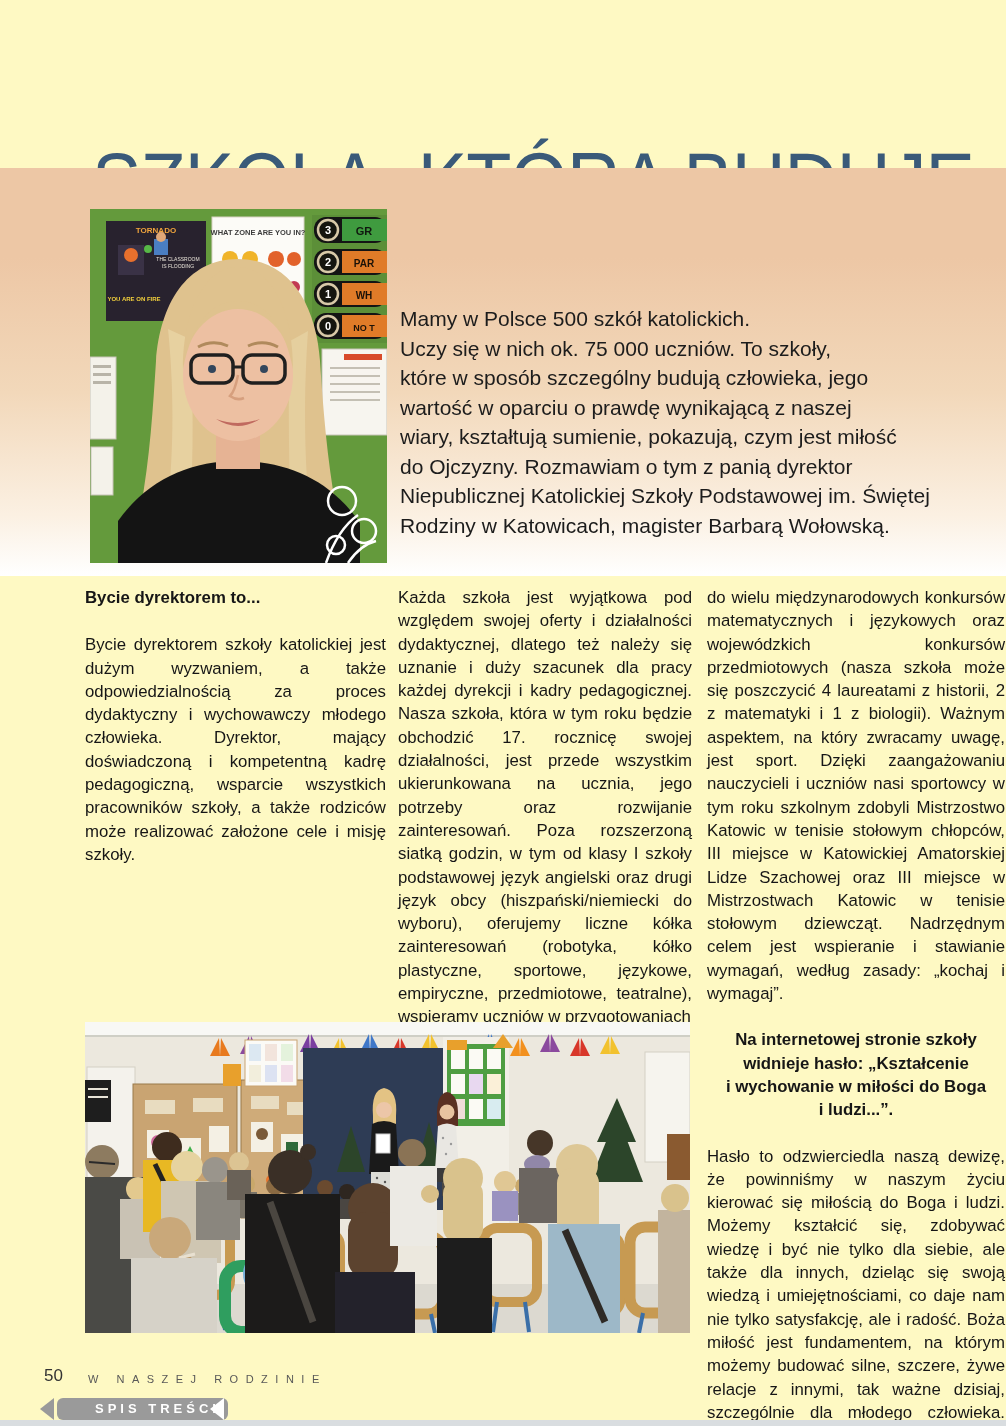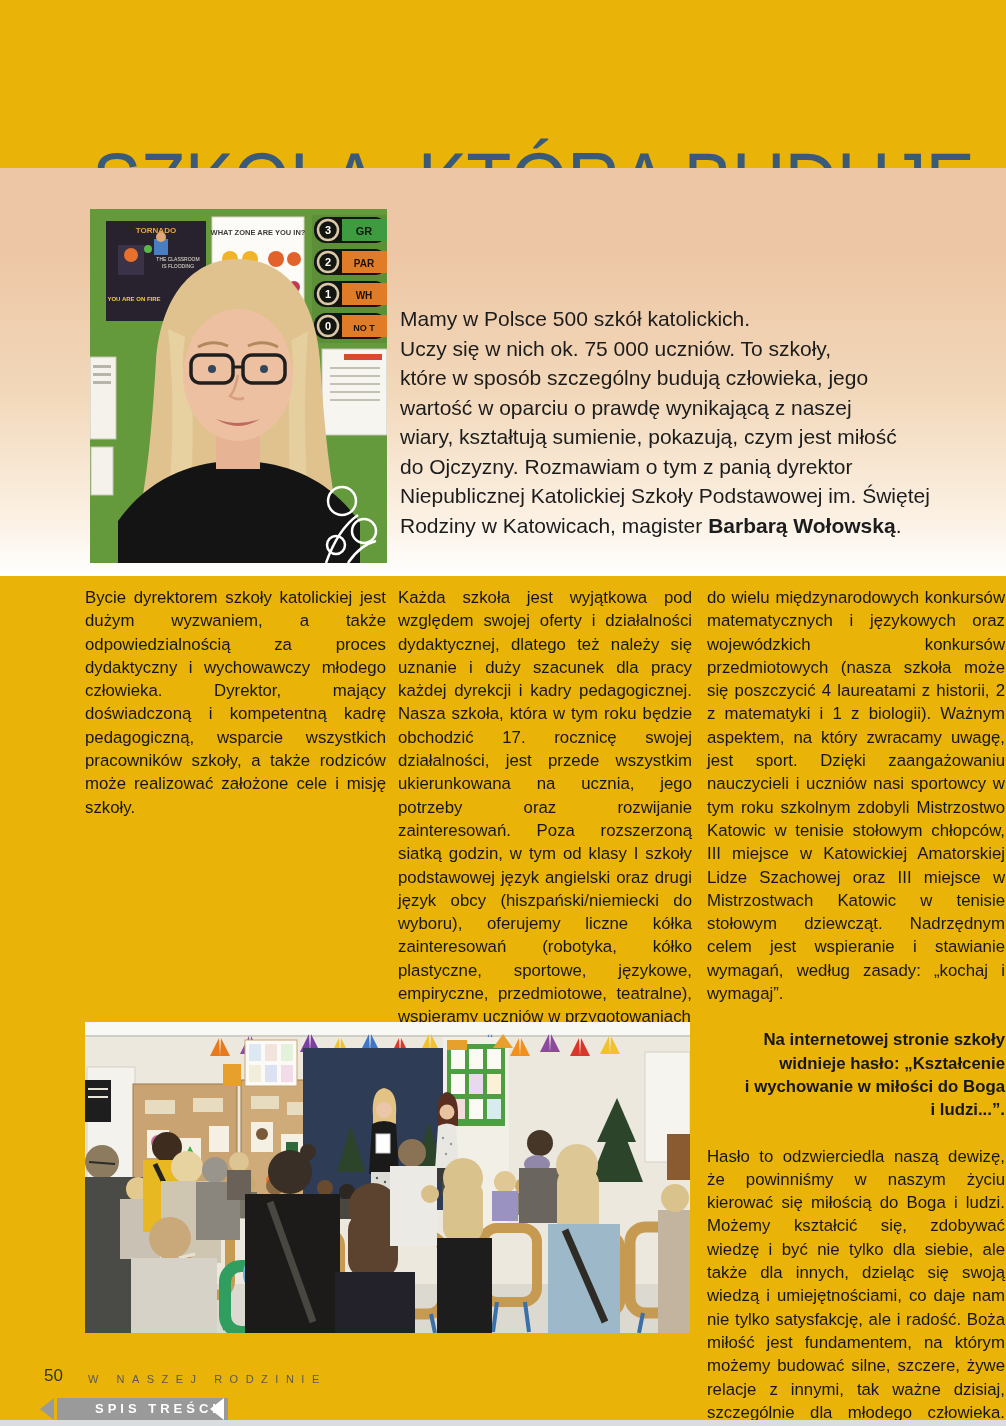--- a/index.html
+++ b/index.html
@@ -1,43 +1,43 @@
 <!DOCTYPE html>
 <html lang="pl"><head>
 <meta charset="utf-8">
 <style>
   html,body{margin:0;padding:0;background:#fff;}
-  .page{position:relative;width:1006px;height:1426px;background:#eab308;overflow:hidden;
+  .page{position:relative;width:1006px;height:1426px;background:#fef9c3;overflow:hidden;
         font-family:"Liberation Sans",sans-serif;color:#161616;}
   .main-title{position:absolute;left:92px;top:84px;font-size:84px;line-height:1;
         font-weight:400;letter-spacing:-1px;white-space:nowrap;color:#3a5a79;
         transform:scaleX(0.88);transform-origin:left top;}
   .peach-band{position:absolute;left:0;top:168px;width:1006px;height:408px;
         background:linear-gradient(to bottom,#edc7a5 0%,#edc7a5 22%,#f2d8ba 55%,#fbf0e2 85%,#ffffff 100%);}
   .photo{position:absolute;display:block;}
   .photo-portrait{left:90px;top:209px;width:297px;height:354px;}
   .photo-classroom{left:85px;top:1022px;width:605px;height:311px;}
   .intro{position:absolute;left:400px;top:283px;width:620px;font-size:21px;
         line-height:29.5px;color:#1c1c1c;white-space:pre;}
-  .intro b{font-weight:bold;}
+  .intro b{font-weight:normal;}
   .col{position:absolute;top:586px;font-size:16.8px;line-height:23.3px;color:#161616;}
   .col-1{left:85px;width:301px;}
   .col-2{left:398px;width:294px;}
   .col-3{left:707px;width:298px;}
   .col p{margin:0;text-align:justify;}
   .col .lead-head{font-weight:bold;margin:0 0 24px 0;text-align:left;}
   .col .q-head{font-weight:bold;margin:23px 0 0 0;text-align:left;white-space:pre-line;}
-  .col .mid-head{font-weight:bold;margin:23px 0 23px 0;text-align:right;white-space:pre-line;}
+  .col .mid-head{font-weight:bold;margin:23px 0 23px 0;text-align:center;white-space:pre-line;}
   .page-number{position:absolute;left:44px;top:1366px;font-size:17px;color:#333;}
   .mag-name{position:absolute;left:88px;top:1373px;font-size:11px;letter-spacing:7.5px;
         color:#585858;white-space:nowrap;}
   .toc-arrow{position:absolute;left:40px;top:1398px;width:0;height:0;
         border-top:11px solid transparent;border-bottom:11px solid transparent;
         border-right:14px solid #9a9a9a;}
-  .toc-tab{position:absolute;left:57px;top:1398px;width:171px;height:22px;background:#9a9a9a;}
+  .toc-tab{position:absolute;left:57px;top:1398px;width:171px;height:22px;background:#9a9a9a;border-radius:6px;}
   .toc-tab .label{position:absolute;left:38px;top:0;line-height:22px;font-size:13px;
         font-weight:bold;color:#fff;letter-spacing:4px;white-space:nowrap;}
   .toc-notch{position:absolute;right:4px;top:0;width:0;height:0;
         border-top:11px solid transparent;border-bottom:11px solid transparent;
         border-right:14px solid #fff;}
   .bottom-strip{position:absolute;left:0;top:1420px;width:1006px;height:6px;background:#d9dde0;}
 </style>
 </head>
 <body>
 
@@ -147,20 +147,21 @@
   <p class="intro"><span>Mamy w Polsce 500 szkół katolickich.
 Uczy się w nich ok. 75 000 uczniów. To szkoły,
 które w sposób szczególny budują człowieka, jego
 wartość w oparciu o prawdę wynikającą z naszej
 wiary, kształtują sumienie, pokazują, czym jest miłość
 do Ojczyzny. Rozmawiam o tym z panią dyrektor
 Niepublicznej Katolickiej Szkoły Podstawowej im. Świętej
 Rodziny w Katowicach, magister </span><b>Barbarą Wołowską</b><span>.</span></p>
 
   <div class="col col-1">
+    <p class="lead-head">Bycie dyrektorem to...</p>
     <p>Bycie dyrektorem szkoły katolickiej jest dużym wyzwaniem, a także odpowiedzialnością za proces dydaktyczny i wychowawczy młodego człowieka. Dyrektor, mający doświadczoną i kompetentną kadrę pedagogiczną, wsparcie wszystkich pracowników szkoły, a także rodziców może realizować założone cele i misję szkoły.</p>
   </div>
 
   <div class="col col-2">
     <p>Każda szkoła jest wyjątkowa pod względem swojej oferty i działalności dydaktycznej, dlatego też należy się uznanie i duży szacunek dla pracy każdej dyrekcji i kadry pedagogicznej. Nasza szkoła, która w tym roku będzie obchodzić 17. rocznicę swojej działalności, jest przede wszystkim ukierunkowana na ucznia, jego potrzeby oraz rozwijanie zainteresowań. Poza rozszerzoną siatką godzin, w tym od klasy I szkoły podstawowej język angielski oraz drugi język obcy (hiszpański/niemiecki do wyboru), oferujemy liczne kółka zainteresowań (robotyka, kółko plastyczne, sportowe, językowe, empiryczne, przedmiotowe, teatralne), wspieramy uczniów w przygotowaniach</p>
   </div>
 
   <div class="col col-3">
     <p>do wielu międzynarodowych konkursów matematycznych i językowych oraz wojewódzkich konkursów przedmiotowych (nasza szkoła może się poszczycić 4 laureatami z historii, 2 z matematyki i 1 z biologii). Ważnym aspektem, na który zwracamy uwagę, jest sport. Dzięki zaangażowaniu nauczycieli i uczniów nasi sportowcy w tym roku szkolnym zdobyli Mistrzostwo Katowic w tenisie stołowym chłopców, III miejsce w Katowickiej Amatorskiej Lidze Szachowej oraz III miejsce w Mistrzostwach Katowic w tenisie stołowym dziewcząt. Nadrzędnym celem jest wspieranie i stawianie wymagań, według zasady: „kochaj i wymagaj”.</p>
     <p class="mid-head">Na internetowej stronie szkoły

